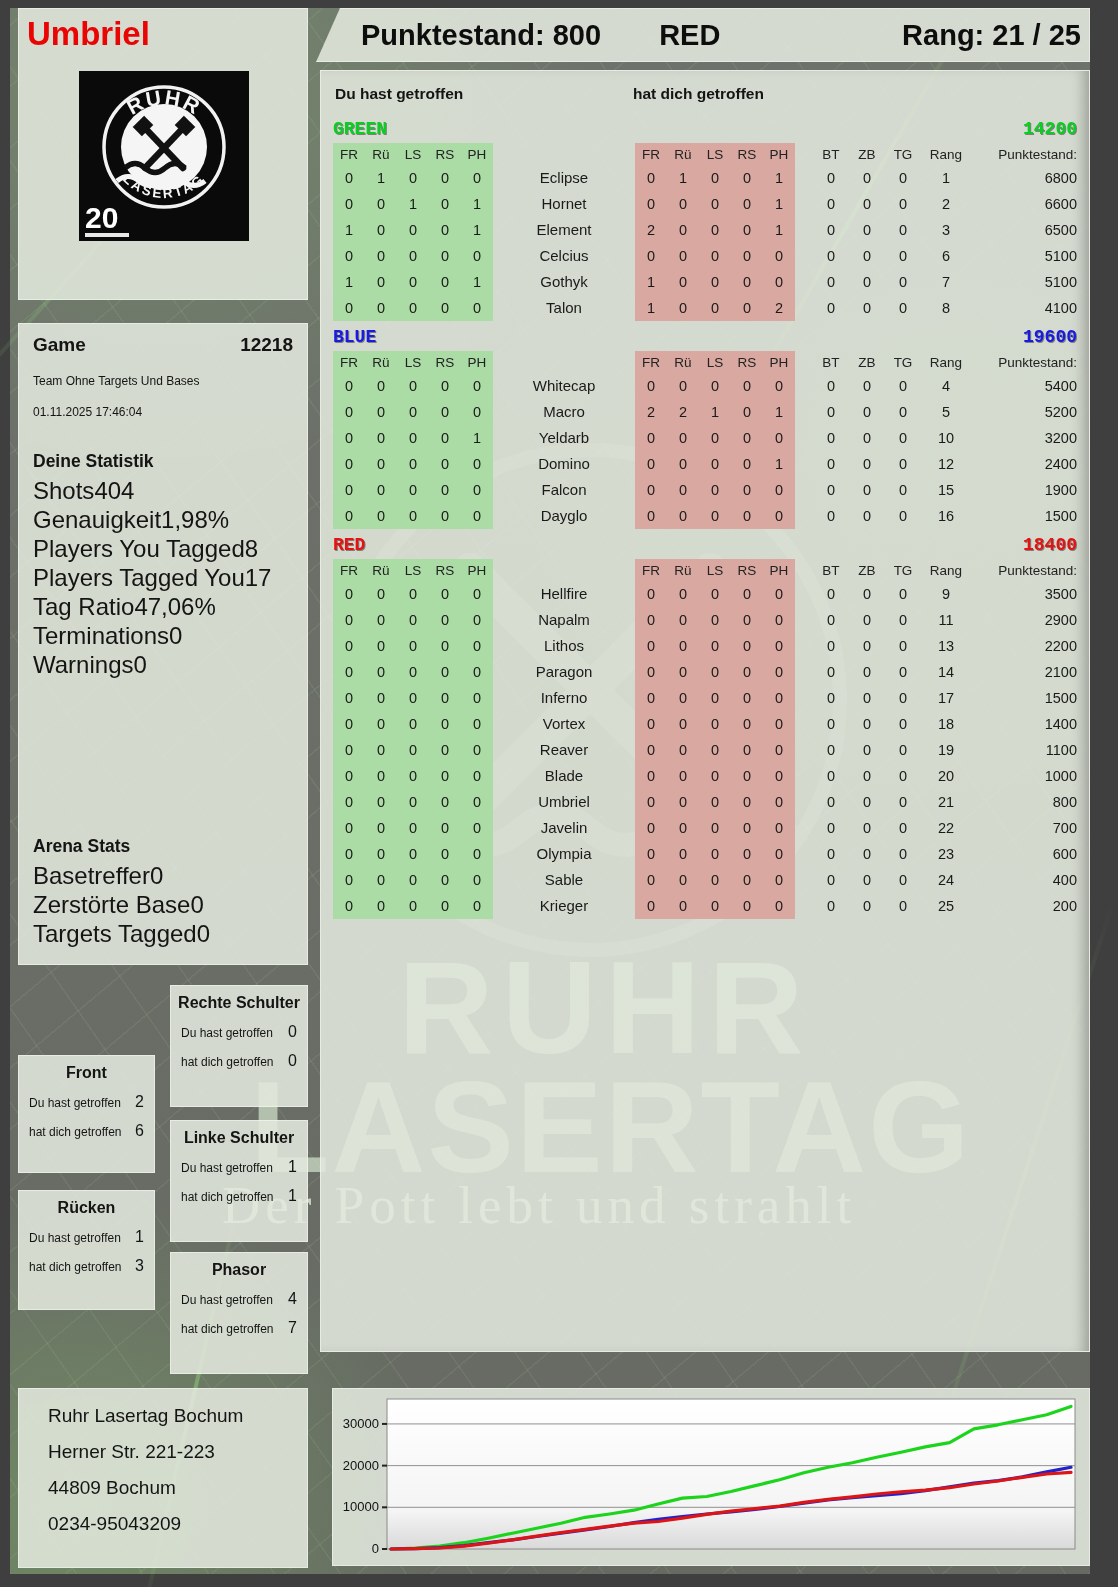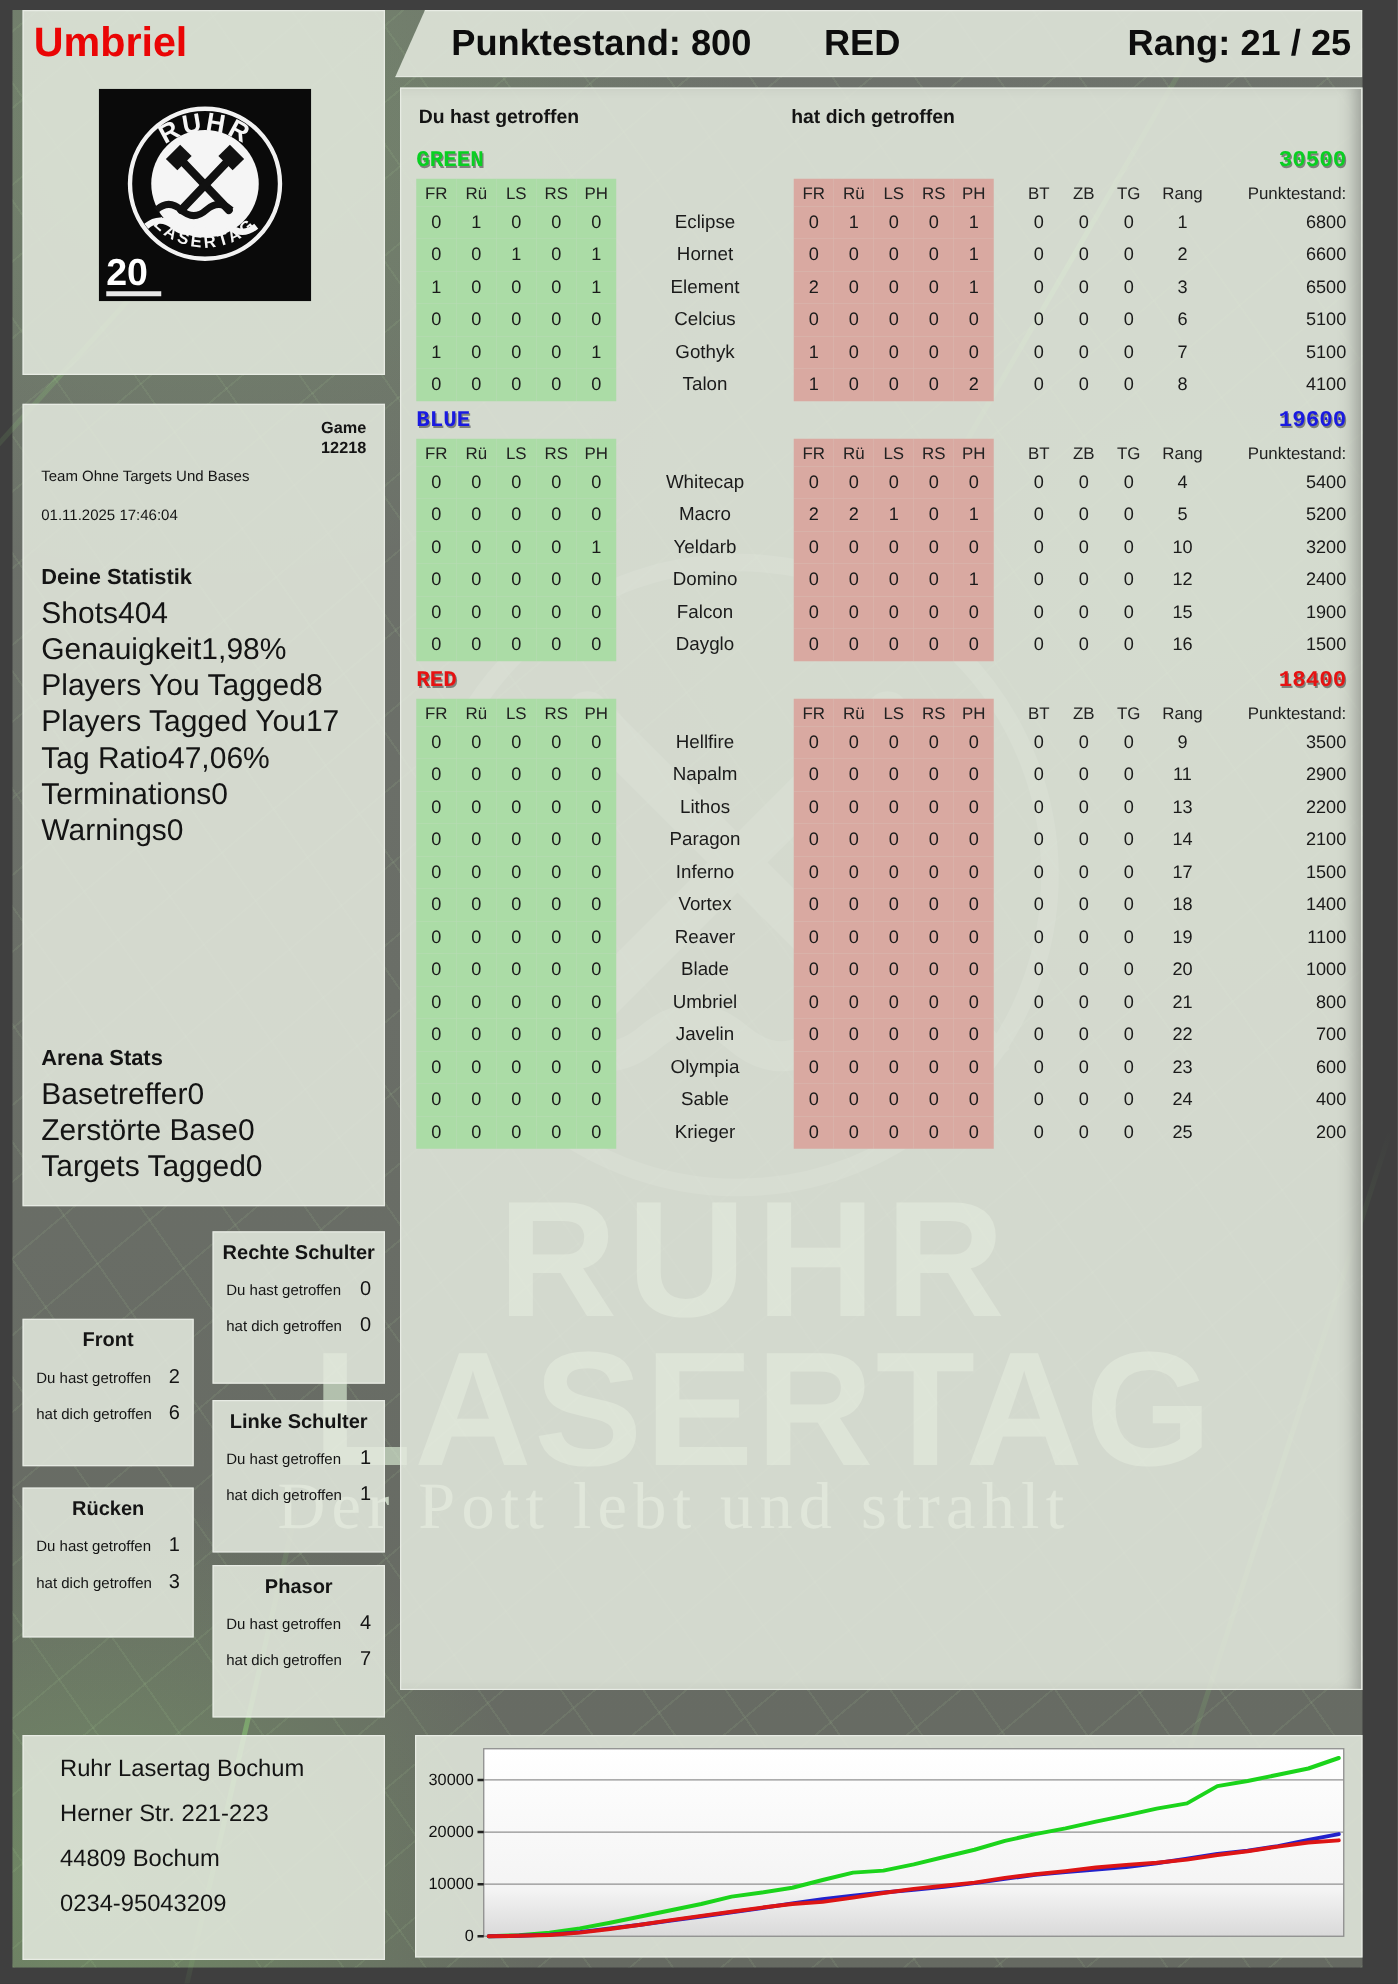--- a/index.html
+++ b/index.html
@@ -38,21 +38,21 @@
 
   
   .p-header{left:310px;top:8px;width:780px;height:54px;display:flex;align-items:center;
     clip-path:polygon(30px 0,100% 0,100% 100%,6px 100%);padding-left:50px;}
   .hdr-txt{font-size:29px;font-weight:bold;color:#0d0d0d;}
   .hdr-team{margin-left:58px;}
   .hdr-rang{margin-left:auto;padding-right:8px;}
 
   
   .p-stats{left:18px;top:323px;width:290px;height:642px;padding:10px 14px;display:flex;flex-direction:column;}
-  .g-row{display:flex;justify-content:space-between;align-items:flex-end;height:31px;font-size:13px;font-weight:bold;flex-direction:column;}
+  .g-row{display:flex;justify-content:space-between;align-items:flex-start;height:31px;font-size:19px;font-weight:bold;}
   .g-line{display:flex;align-items:center;height:31px;font-size:12px;}
   .sec-title{display:flex;align-items:center;height:30px;margin-top:19px;font-size:17.5px;font-weight:bold;}
   .srow{display:flex;align-items:center;height:29px;font-size:24px;}
   .arena-block{margin-top:auto;margin-bottom:6px;}
 
   
   .p-main{left:320px;top:70px;width:770px;height:1282px;padding:10px 12px;
     box-shadow:inset -12px 0 14px -8px rgba(55,55,55,.4);}
   .hit-labels{position:relative;height:32px;}
   .hit-labels span{position:absolute;top:4px;font-size:15.5px;font-weight:bold;}
@@ -212,21 +212,21 @@
 
   <div class="panel p-main">
     <div class="hit-labels">
       <span class="lbl-you">Du hast getroffen</span>
       <span class="lbl-them">hat dich getroffen</span>
     </div>
     <div>
         <div class="team-section">
           <div class="team-head">
             <span class="team-name" style="color: rgb(9, 207, 34);">GREEN</span>
-            <span class="team-score" style="color: rgb(9, 207, 34);">30500</span>
+            <span class="team-score" style="color: rgb(9, 207, 34);">14200</span>
           </div>
           <div class="tgrid">
             <div class="hcell bg-you">FR</div>
             <div class="hcell bg-you">Rü</div>
             <div class="hcell bg-you">LS</div>
             <div class="hcell bg-you">RS</div>
             <div class="hcell bg-you">PH</div>
             <div class="hcell name-col"></div>
             <div class="hcell bg-them">FR</div>
             <div class="hcell bg-them">Rü</div>

